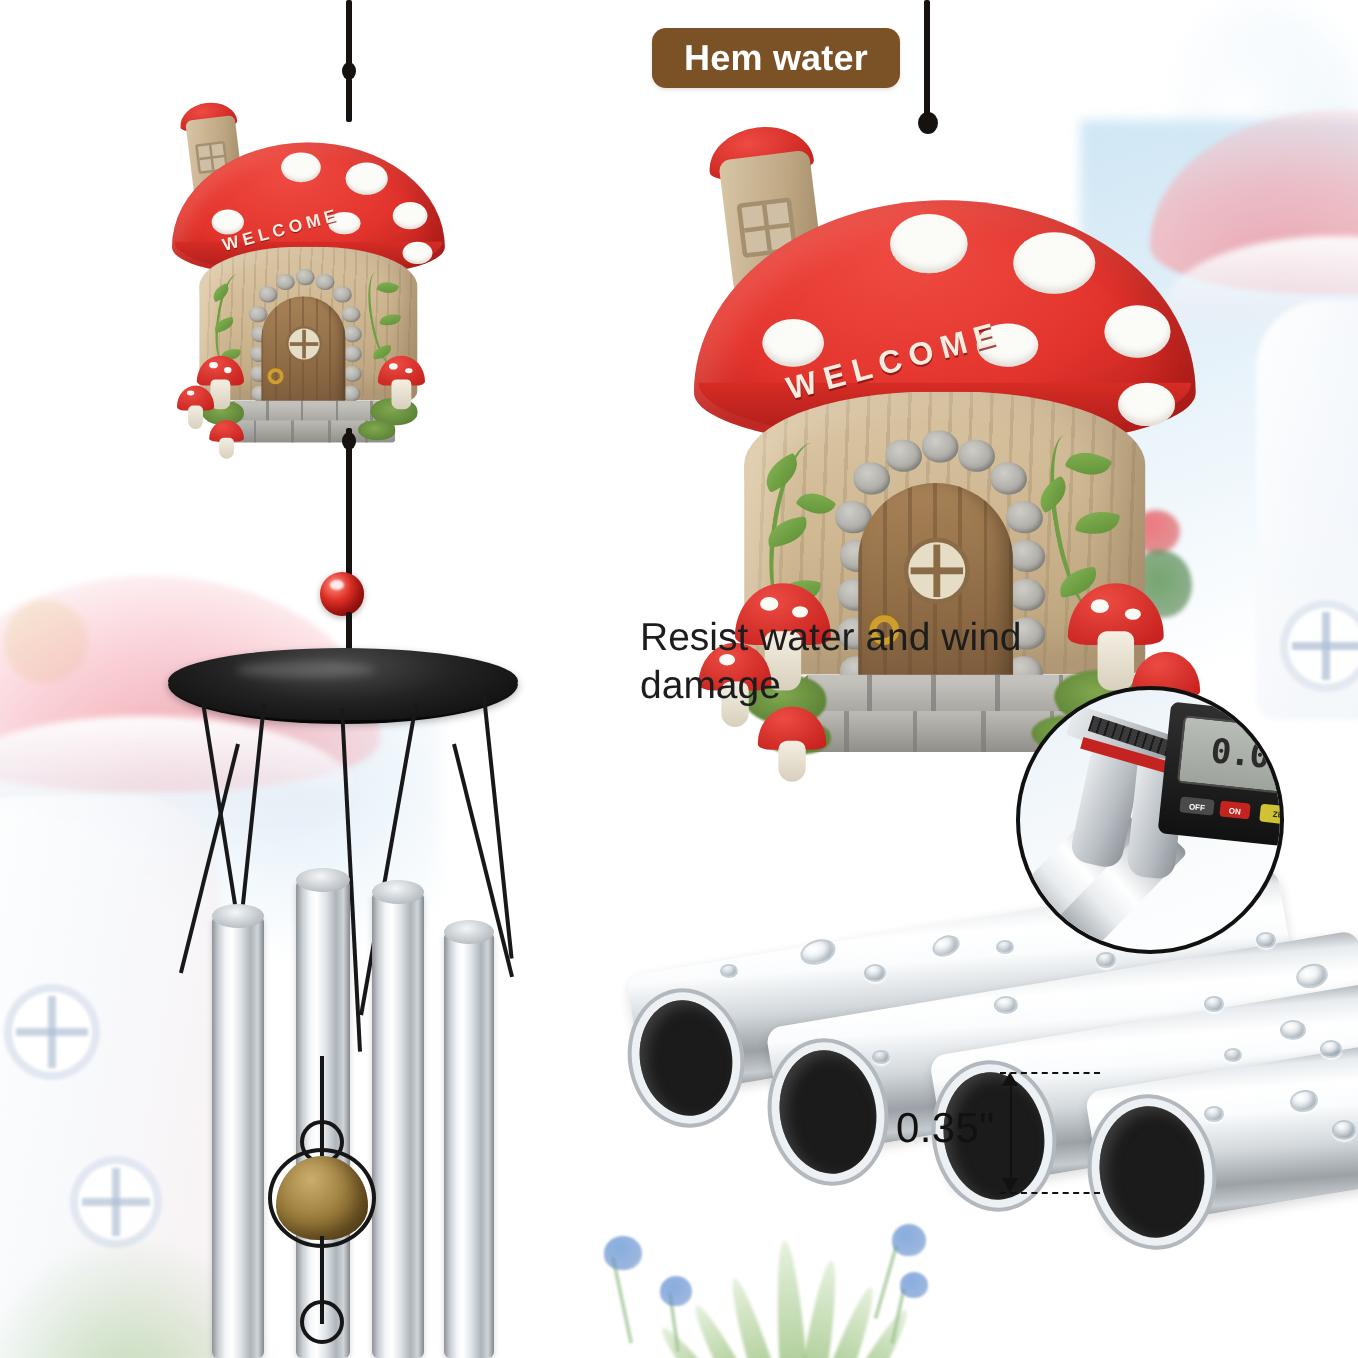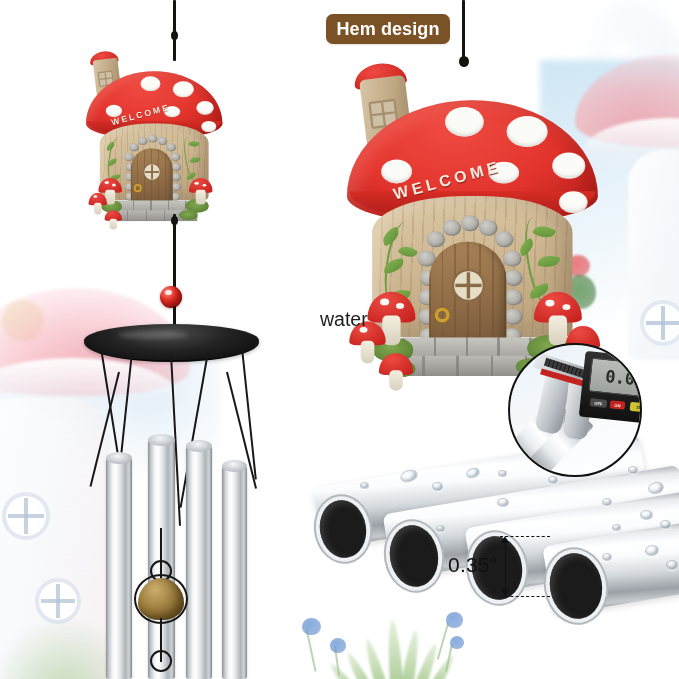--- a/index.html
+++ b/index.html
@@ -540,21 +540,21 @@
   <div class="tube" style="left:222px; top:466px; width:25px; height:213px;"></div>
   <div class="tube-top" style="left:222px; top:460px; width:25px; height:12px;"></div>
 
   <div class="striker-rod" style="left:160px; top:528px; height:50px;"></div>
   <div class="striker-cage" style="left:150px; top:560px; width:22px; height:22px;"></div>
   <div class="striker"></div>
   <div class="striker-cage" style="left:134px; top:574px; width:54px; height:50px; border-width:2.5px;"></div>
   <div class="striker-rod" style="left:160px; top:618px; height:44px;"></div>
   <div class="striker-cage" style="left:150px; top:650px; width:22px; height:22px;"></div>
 
-  <div class="badge" id="hem-badge">Hem design</div>
+  <div class="badge" id="hem-badge">Hem water</div>
 
   <div class="cord" style="left:462px; top:0;  width:3px; height:58px;"></div>
   <div class="cord-knot" style="left:459px; top:56px; width:10px; height:11px;"></div>
 
   <div class="house" style="left:347px; top:50px; transform: scale(1.14);">
     <div class="h-chimney-top"></div>
     <div class="h-chimney"></div>
     <div class="h-chimney-win"></div>
 
     <div class="h-cap"></div>
@@ -631,21 +631,22 @@
       <div class="md" style="left:10px; top:7px;  width:8px; height:6px;"></div>
       <div class="md" style="left:25px; top:11px; width:7px; height:5px;"></div>
     </div>
     <div class="mini-mush" style="left:192px; top:242px; width:30px; height:34px;">
       <div class="mc"></div>
         <div class="ms"></div>
     </div>
   </div>
 
   <div class="feature-text">
-    <div>water</div>
+    <div>Resist water and wind</div>
+    <div>damage</div>
   </div>
 
 
   <div class="big-tube" style="left:318px; top:488px; width:330px; height:62px; transform:rotate(-9.5deg); transform-origin:left center;"></div>
   <div class="big-tube-end" style="left:320px; top:500px; width:46px; height:58px; transform:rotate(-9.5deg);"></div>
 
   <div class="big-tube" style="left:388px; top:514px; width:300px; height:66px; transform:rotate(-9.5deg); transform-origin:left center;"></div>
   <div class="big-tube-end" style="left:390px; top:525px; width:48px; height:62px; transform:rotate(-9.5deg);"></div>
 
   <div class="big-tube" style="left:470px; top:528px; width:230px; height:68px; transform:rotate(-9.5deg); transform-origin:left center;"></div>

